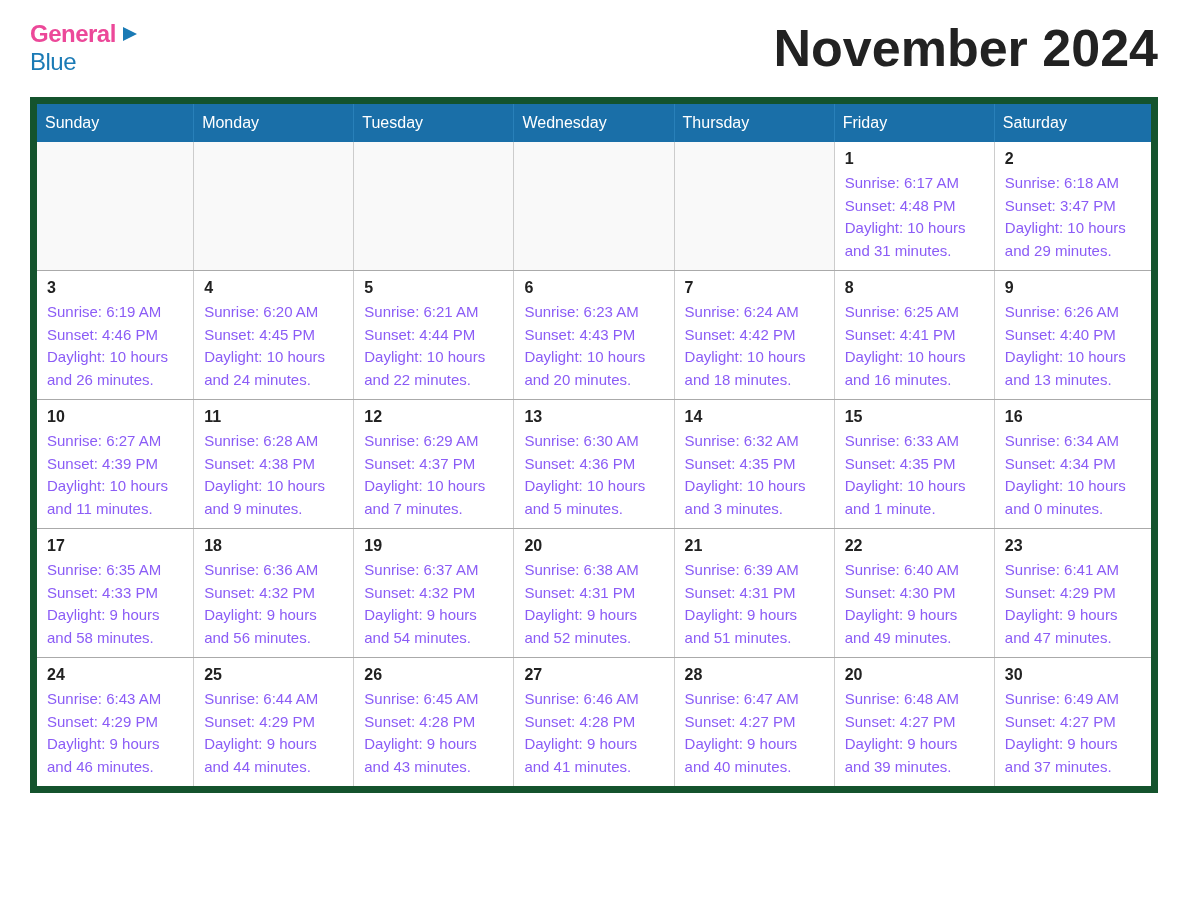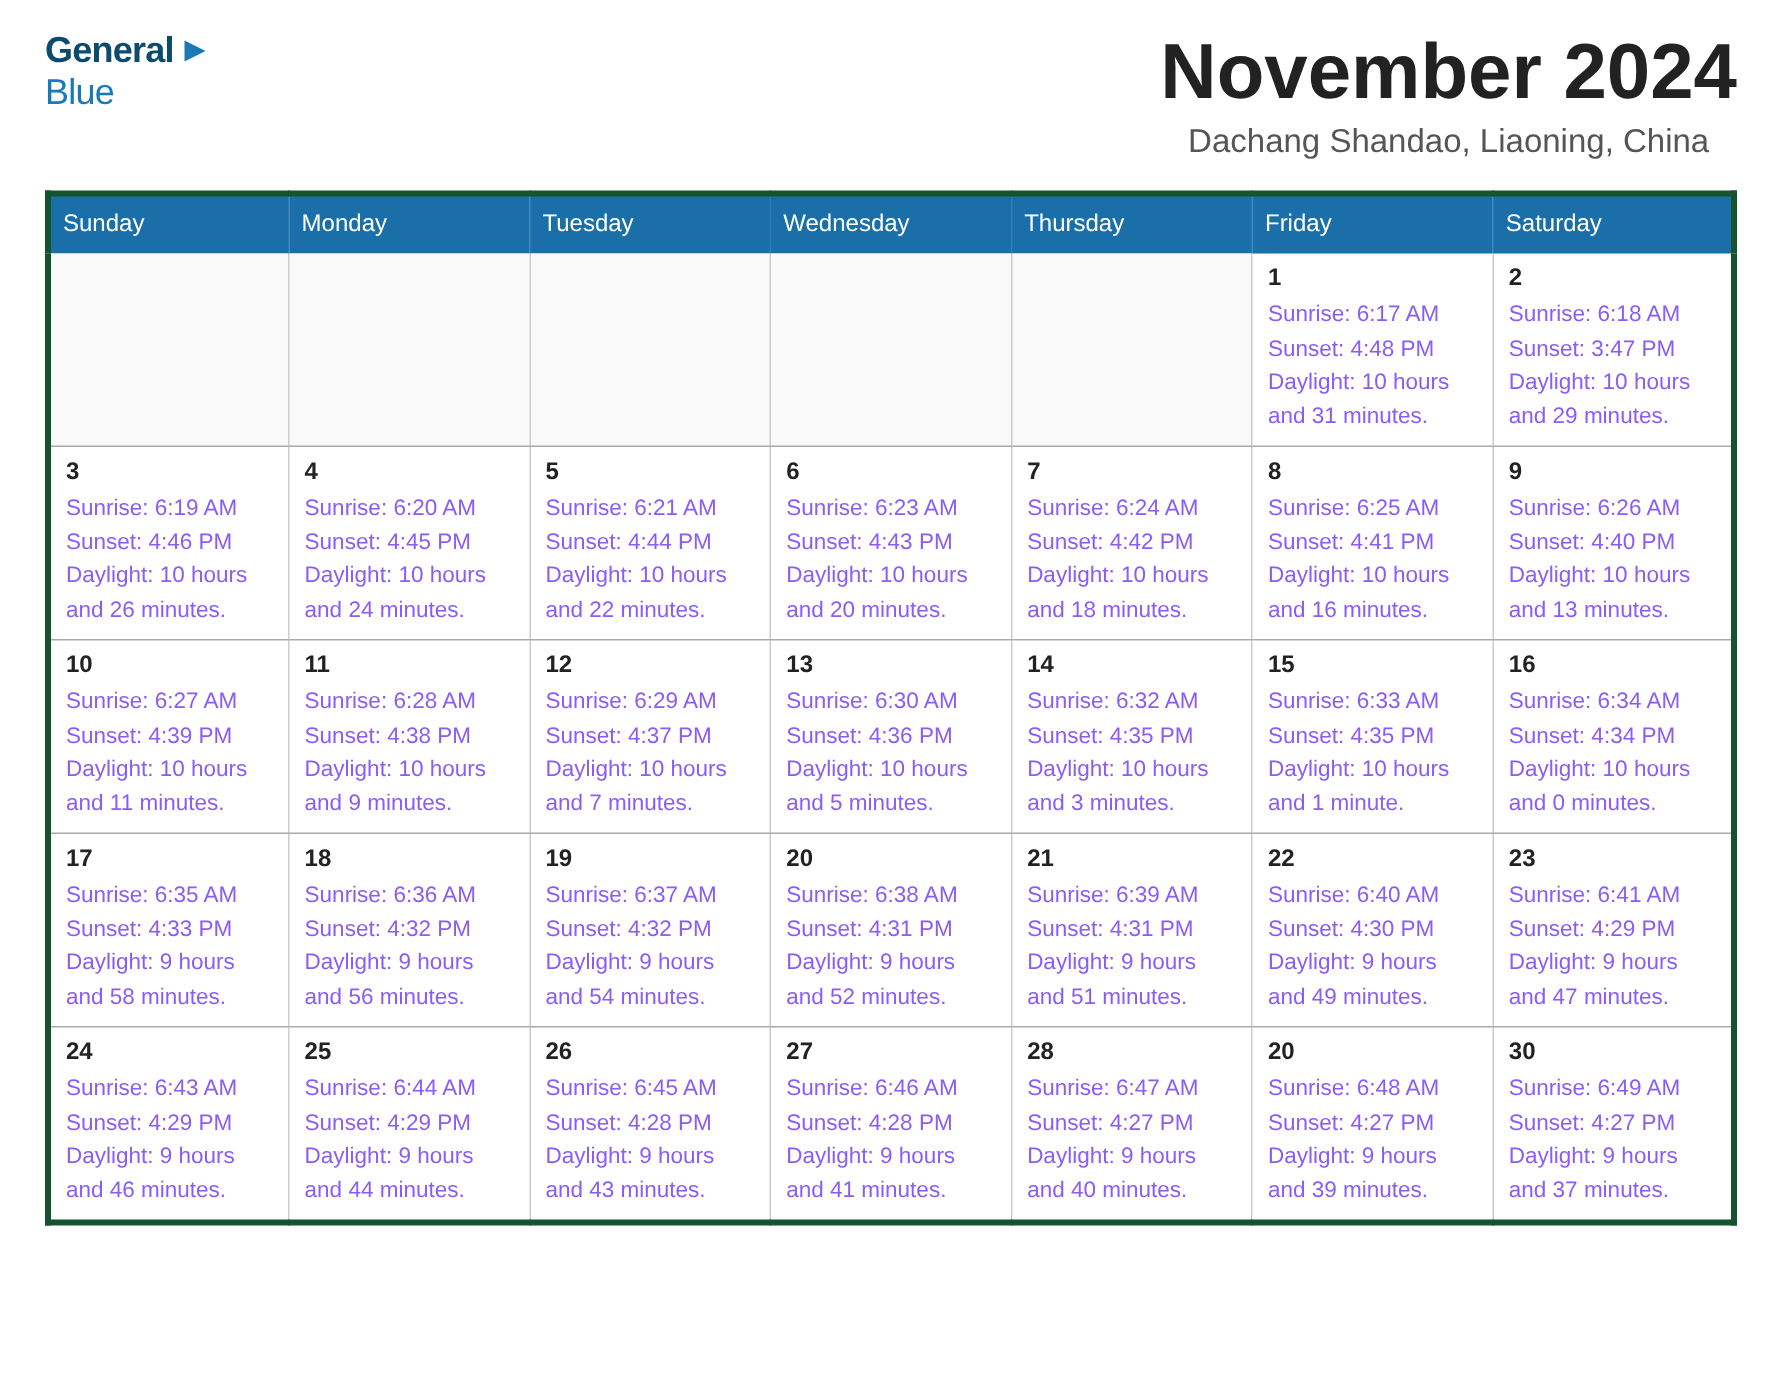--- a/index.html
+++ b/index.html
@@ -26,21 +26,21 @@
       line-height: 1.1;
     }
     .location-title {
       font-size: 22px;
       color: #555;
       margin-top: 4px;
     }
     .calendar {
       width: 100%;
       border-collapse: collapse;
-      border: 4px solid #14532d;
+      border: 7px solid #14532d;
     }
     .calendar th {
       background-color: #1a6fa8;
       color: #ffffff;
       padding: 10px 8px;
       text-align: left;
       font-size: 16px;
       font-weight: normal;
       border-right: 1px solid #2980b9;
     }
@@ -84,21 +84,21 @@
       flex-direction: column;
       align-items: flex-start;
     }
     .logo-line1 {
       display: flex;
       align-items: center;
     }
     .general-text {
       font-size: 24px;
       font-weight: bold;
-      color: #0c4a6e;
+      color: #ec4899;
       letter-spacing: -0.5px;
     }
     .blue-arrow-svg {
       margin-left: 3px;
     }
     .blue-text {
       font-size: 24px;
       font-weight: normal;
       color: #1a7ab5;
       letter-spacing: -0.5px;
@@ -112,21 +112,20 @@
     <div class="logo-line1">
       <span class="general-text">General</span>
       <svg class="blue-arrow-svg" width="22" height="22" viewBox="0 0 22 22">
         <polygon points="4,4 18,11 4,18" fill="#1a7ab5"></polygon>
       </svg>
     </div>
     <span class="blue-text">Blue</span>
   </div>
   <div class="title-section">
     <div class="month-title">November 2024</div>
-    <div class="location-title">Dachang Shandao, Liaoning, China</div>
   </div>
 </div>
 
 <table class="calendar">
   <thead>
     <tr>
     <th>Sunday</th>
         <th>Monday</th>
         <th>Tuesday</th>
         <th>Wednesday</th>

